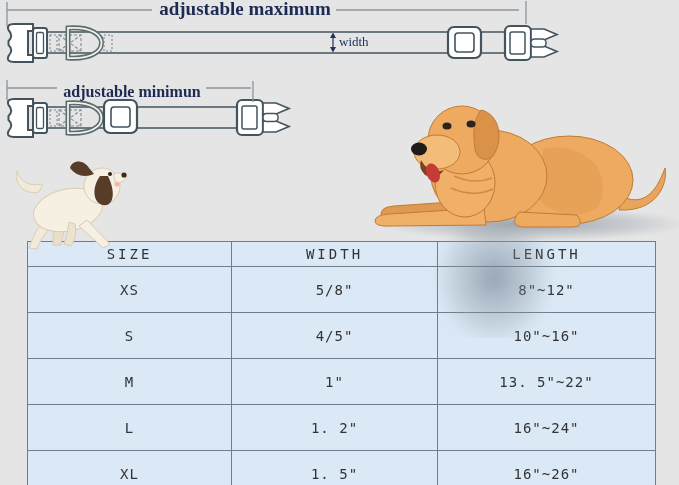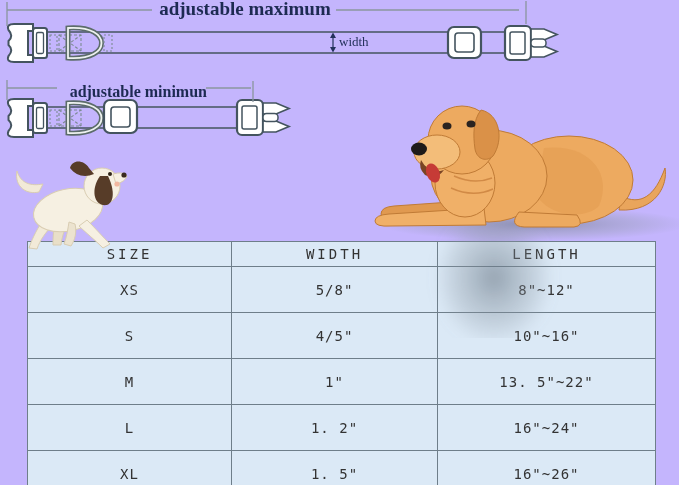--- a/index.html
+++ b/index.html
@@ -1,24 +1,24 @@
 <!DOCTYPE html>
 <html><head>
 <meta charset="utf-8">
 <style>
   html,body{margin:0;padding:0;background:#fff;}
-  .stage{position:relative;width:679px;height:485px;background:#c4b5fd;overflow:hidden;
+  .stage{position:relative;width:679px;height:485px;background:#e5e5e5;overflow:hidden;
          font-family:"Liberation Sans",sans-serif;}
   
   .lineart{position:absolute;left:0;top:0;z-index:2;pointer-events:none;}
   
   .dim-label{position:absolute;z-index:5;color:#1d2a52;
              font-family:"Liberation Serif",serif;font-weight:bold;text-align:center;}
   #lbl-max{left:153px;top:-2px;width:184px;font-size:19px;}
-  #lbl-min{left:57px;top:83px;width:150px;font-size:16px;text-align:right;}
+  #lbl-min{left:57px;top:83px;width:150px;font-size:16px;}
   #lbl-width{left:339px;top:34px;width:60px;font-size:13px;font-weight:normal;
              text-align:left;color:#24325c;}
   
   .size-table{position:absolute;left:27px;top:241px;width:628px;z-index:1;
               border-collapse:collapse;table-layout:fixed;background:#dbe9f6;
               font-family:"DejaVu Sans Mono",monospace;color:#333;}
   .size-table th,.size-table td{border:1px solid #6e7e8a;text-align:center;vertical-align:middle;}
   .size-table th{height:22px;font-size:14px;font-weight:normal;letter-spacing:3px;}
   .size-table td{height:43px;font-size:14px;letter-spacing:1px;text-align:center;}
   

